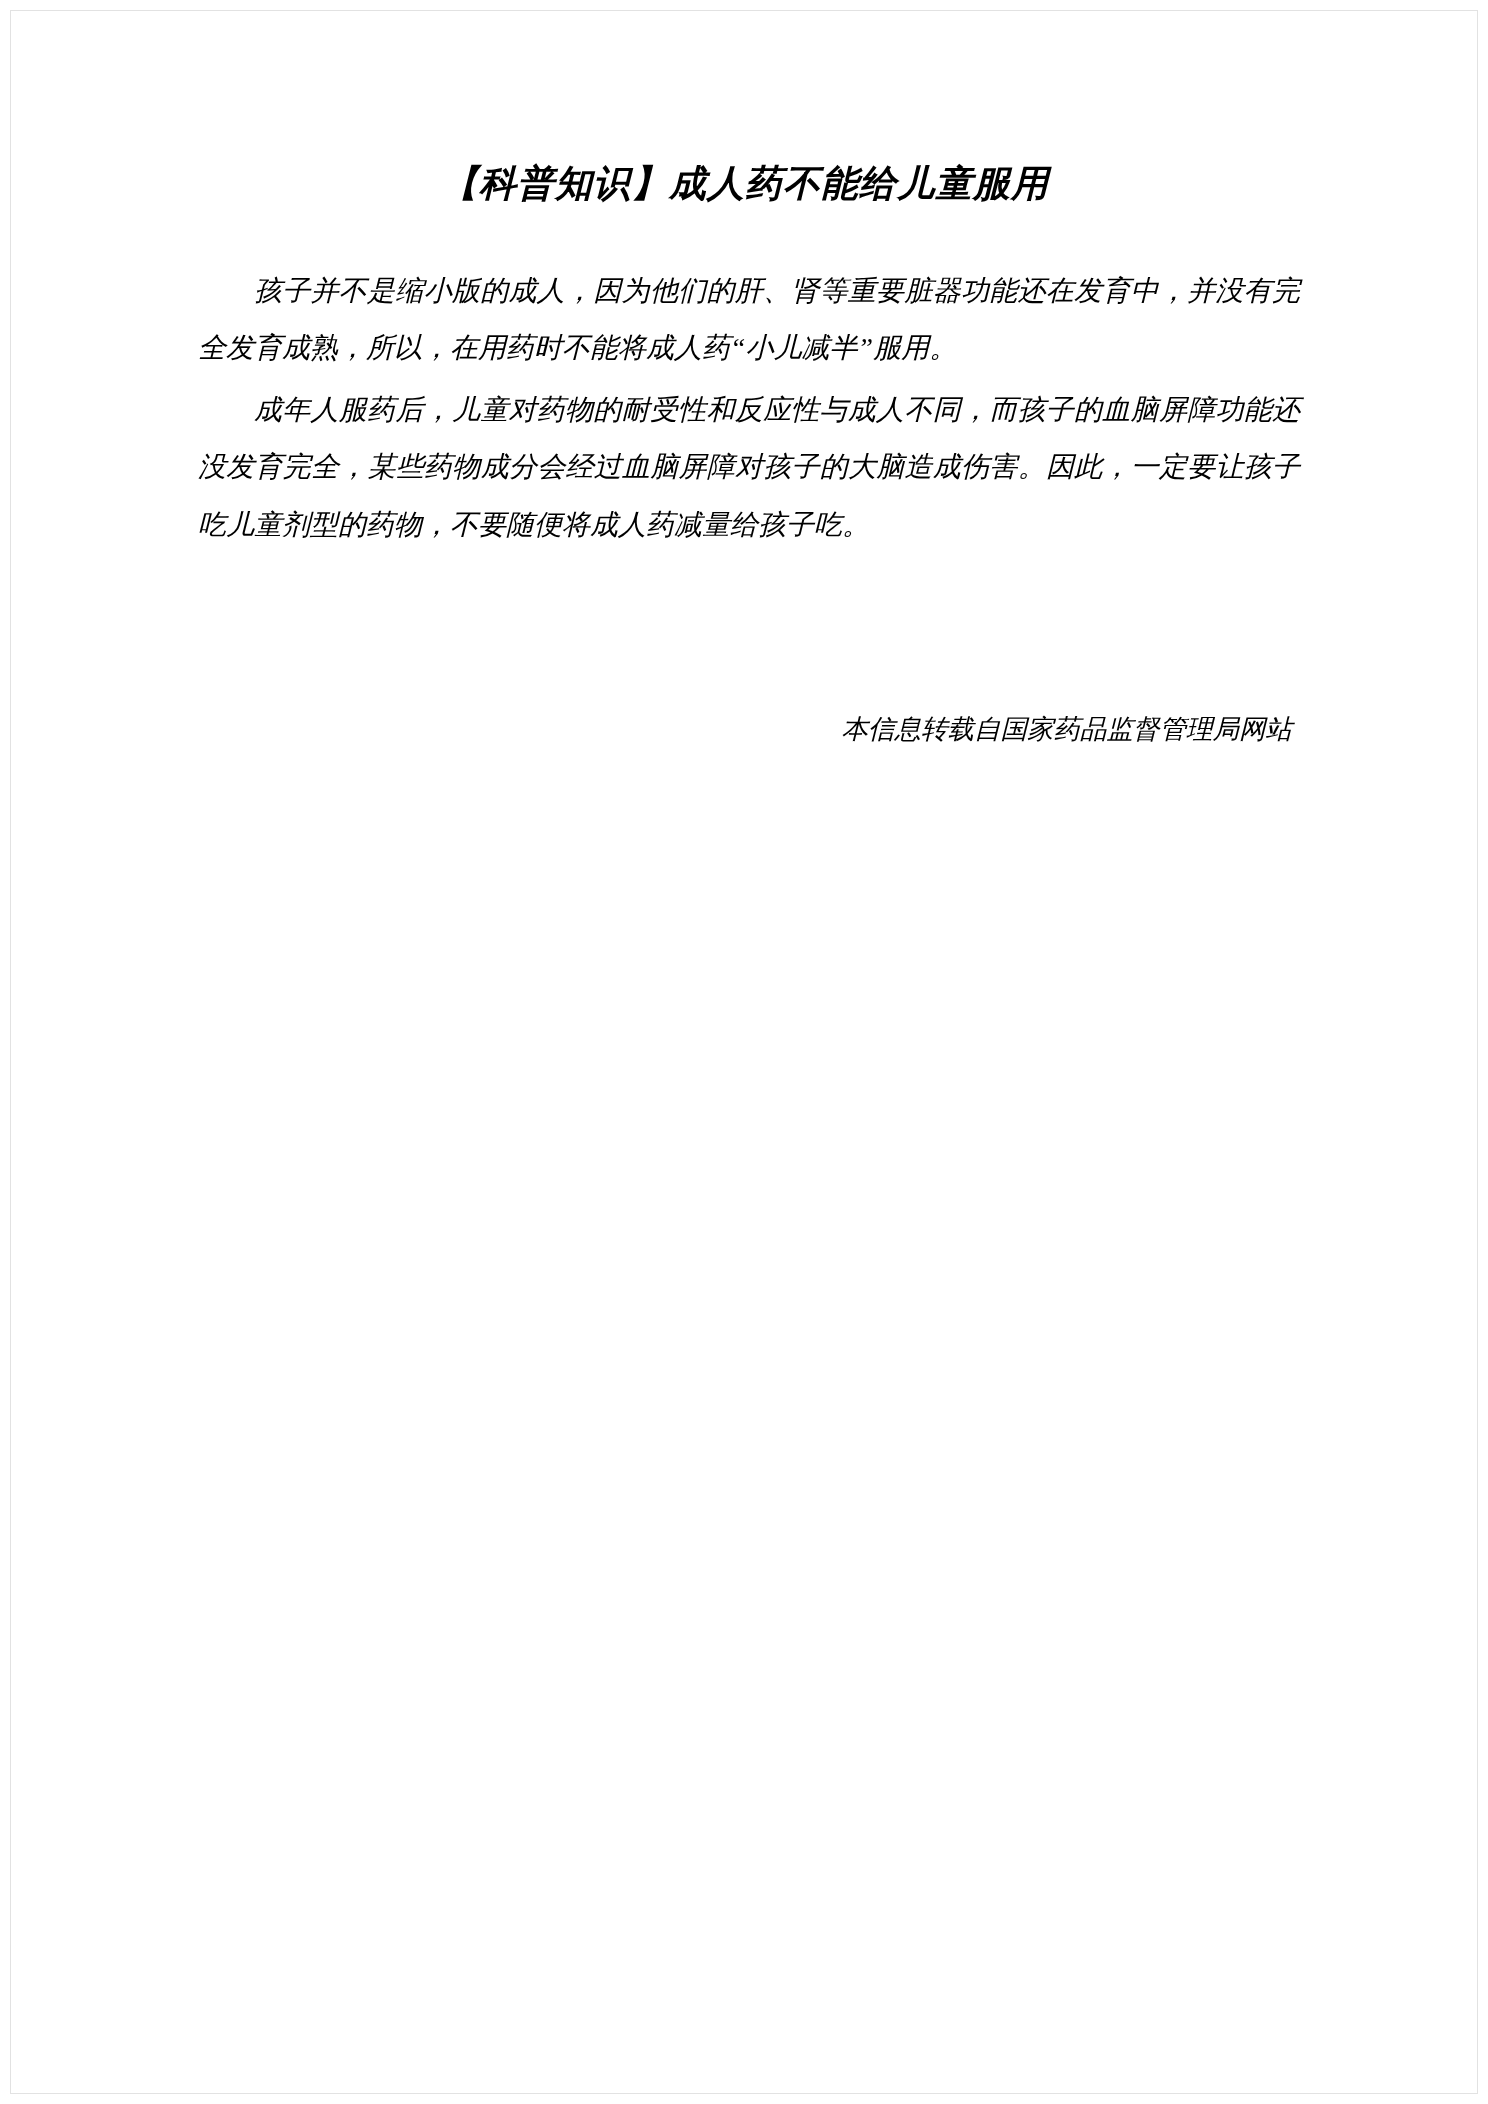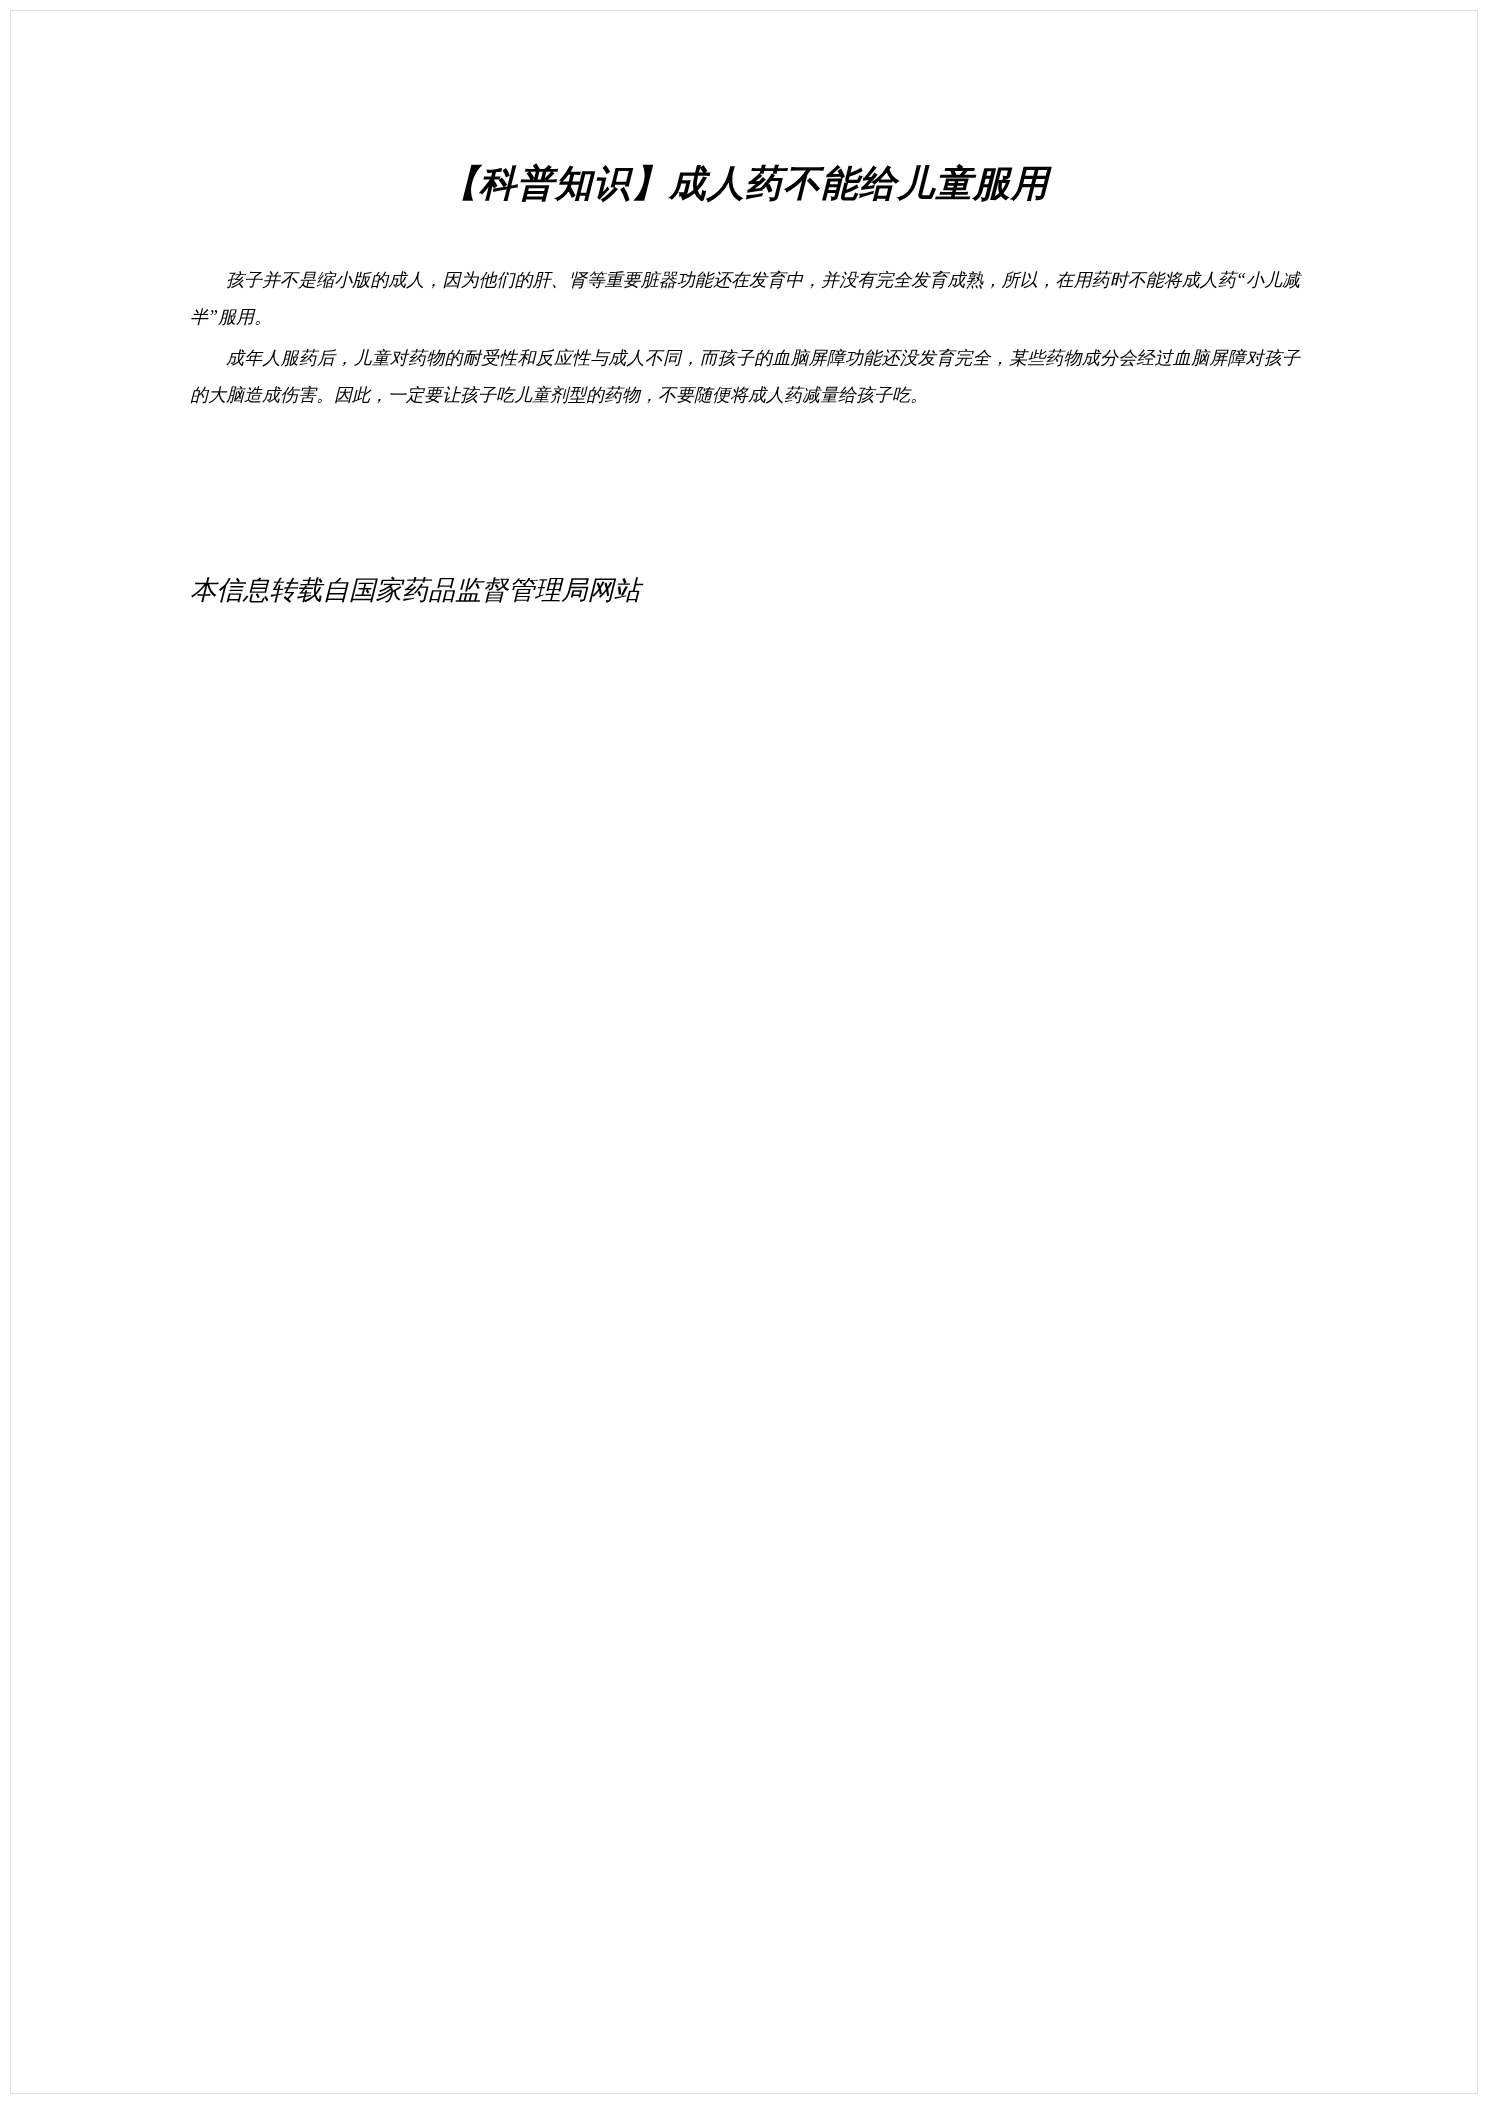--- a/index.html
+++ b/index.html
@@ -39,35 +39,35 @@
   }
   .doc-title {
     text-align: center;
     font-size: 37px;
     font-weight: bold;
     letter-spacing: 1px;
     margin: 0 0 54px 0;
     line-height: 1.3;
   }
   .para {
-    font-size: 18px;
+    font-size: 28px;
     line-height: 2.05;
     text-align: justify;
     text-justify: inter-ideograph;
-    margin: 0 0 4px 0;
+    margin: 0 0 4px 8px;
     text-indent: 2em;
     word-break: break-all;
   }
   .para.tight {
     letter-spacing: -0.2px;
   }
   .signature {
     margin-top: 150px;
     font-size: 26.5px;
-    text-align: left;
+    text-align: right;
     padding-right: 8px;
     line-height: 2.0;
   }
 </style>
 </head>
 <body>
 
 <div class="page">
   <div class="page-frame"></div>
 

